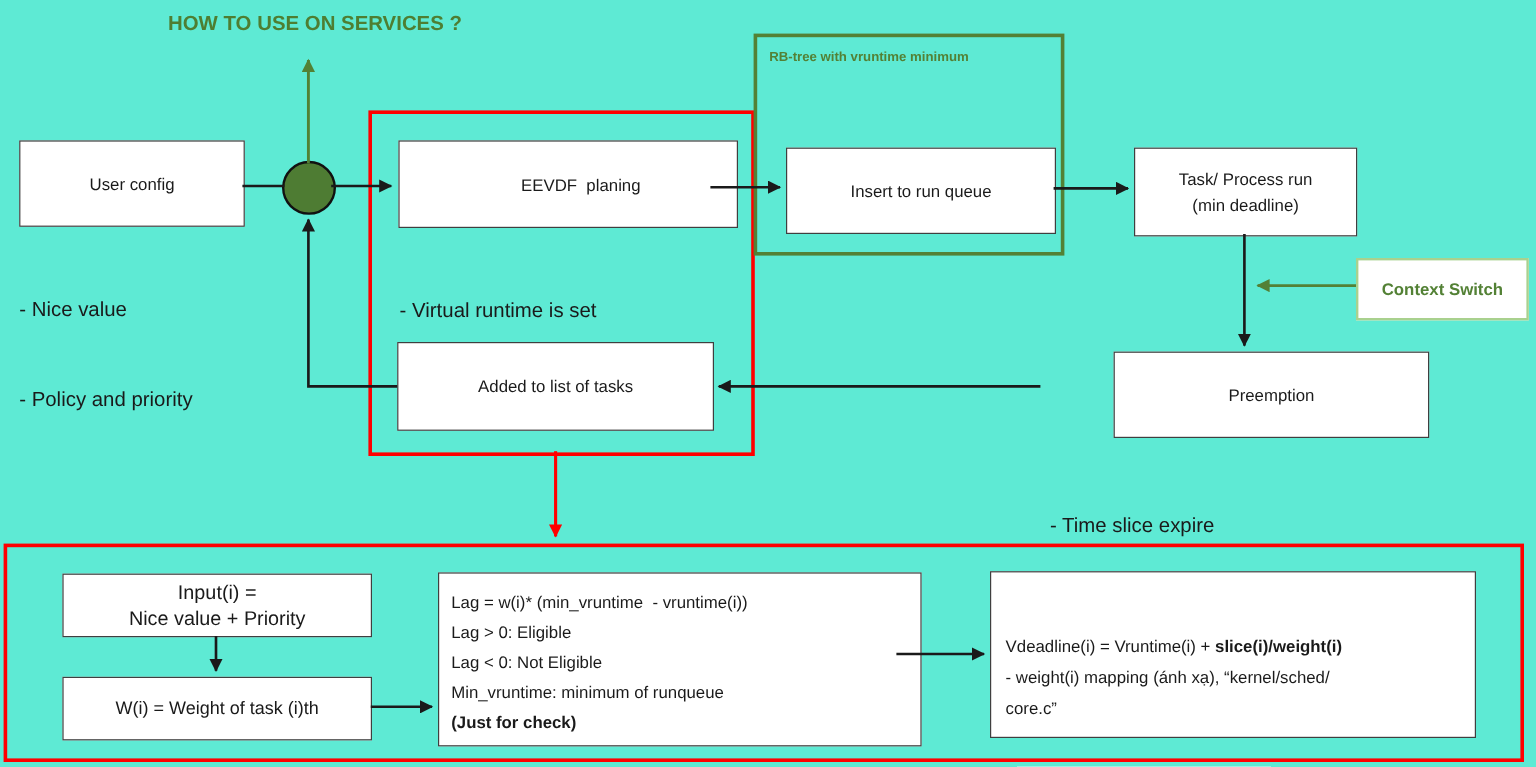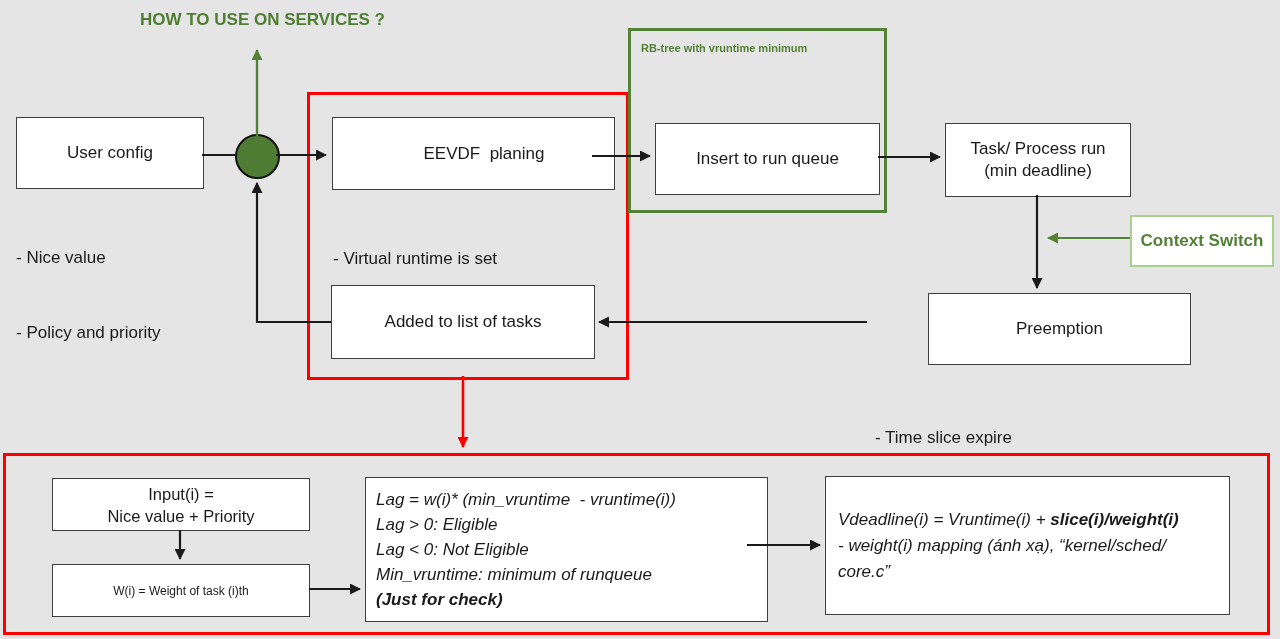--- a/index.html
+++ b/index.html
@@ -1,36 +1,36 @@
 <!DOCTYPE html>
 <html><head>
 <meta charset="utf-8">
 <style>
   html,body{margin:0;padding:0;background:#fff;}
   #stage{
-    position:relative;width:1280px;height:639px;background:#e5e5e5;overflow:hidden;
+    position:relative;width:1280px;height:639px;background:#5eead4;overflow:hidden;
     font-family:"Liberation Sans", sans-serif;color:#1a1a1a;
   }
   .box{
     position:absolute;border:1.5px solid #3f3f3f;background:#ffffff;
     display:flex;flex-direction:column;align-items:center;justify-content:center;
-    text-align:center;font-size:17px;line-height:22px;white-space:pre-wrap;z-index:2;
+    text-align:center;font-size:14px;line-height:22px;white-space:pre-wrap;z-index:2;
   }
   .notes{
     position:absolute;font-size:17px;line-height:25px;white-space:pre-wrap;z-index:2;
   }
   .frame-red{position:absolute;border:3px solid #ff0000;background:transparent;z-index:1;}
   .frame-green{position:absolute;border:3px solid #538135;background:transparent;z-index:1;}
   .green-bold{color:#538135;font-weight:bold;}
   .title{position:absolute;font-size:17px;font-weight:bold;color:#4e7e32;white-space:pre;z-index:2;}
   .junction{
     position:absolute;left:235px;top:134px;width:41px;height:41px;border-radius:50%;
     background:#4e7c33;border:2px solid #111;z-index:2;
   }
-  .textbox{align-items:flex-start;text-align:left;justify-content:center;font-style:italic;}
+  .textbox{align-items:flex-start;text-align:left;justify-content:flex-end;}
   svg.overlay{position:absolute;left:0;top:0;width:1280px;height:639px;z-index:3;pointer-events:none;}
 </style>
 </head>
 <body>
 
 <div id="stage">
 
   <div class="frame-red" style="left:307px;top:92px;width:316px;height:282px;"></div>
   <div class="frame-green" style="left:628px;top:28px;width:253px;height:179px;"></div>
   <div class="frame-red" style="left:3px;top:453px;width:1261px;height:176px;"></div>
@@ -80,21 +80,21 @@
 
   <div class="box" style="left:331px;top:285px;width:262px;height:72px;">
     <div>Added to list of tasks</div>
   </div>
 
   <div class="box" style="left:52px;top:478px;width:256px;height:51px;font-size:16.5px;">
     <div>Input(i) =</div>
     <div>Nice value + Priority</div>
   </div>
 
-  <div class="box" style="left:52px;top:564px;width:256px;height:51px;font-size:12px;text-align:center;">
+  <div class="box" style="left:52px;top:564px;width:256px;height:51px;font-size:15px;text-align:center;">
     <div>W(i) = Weight of task (i)th</div>
   </div>
 
   <div class="box textbox" style="left:365px;top:477px;width:381px;height:131px;padding:6px 10px;line-height:25px;">
     <div>Lag = w(i)* (min_vruntime  - vruntime(i))</div>
     <div>Lag &gt; 0: Eligible</div>
     <div>Lag &lt; 0: Not Eligible</div>
     <div>Min_vruntime: minimum of runqueue</div>
     <div style="font-weight:bold;">(Just for check)</div>
   </div>

